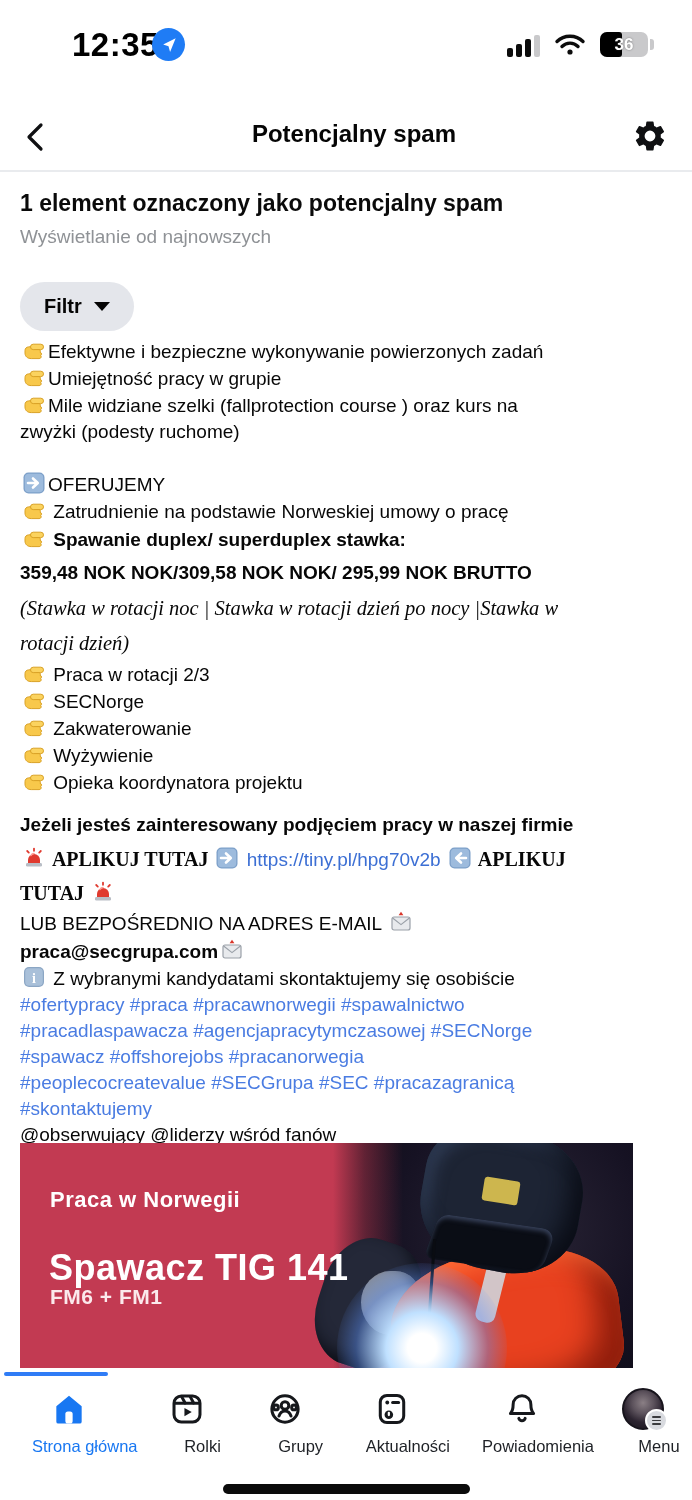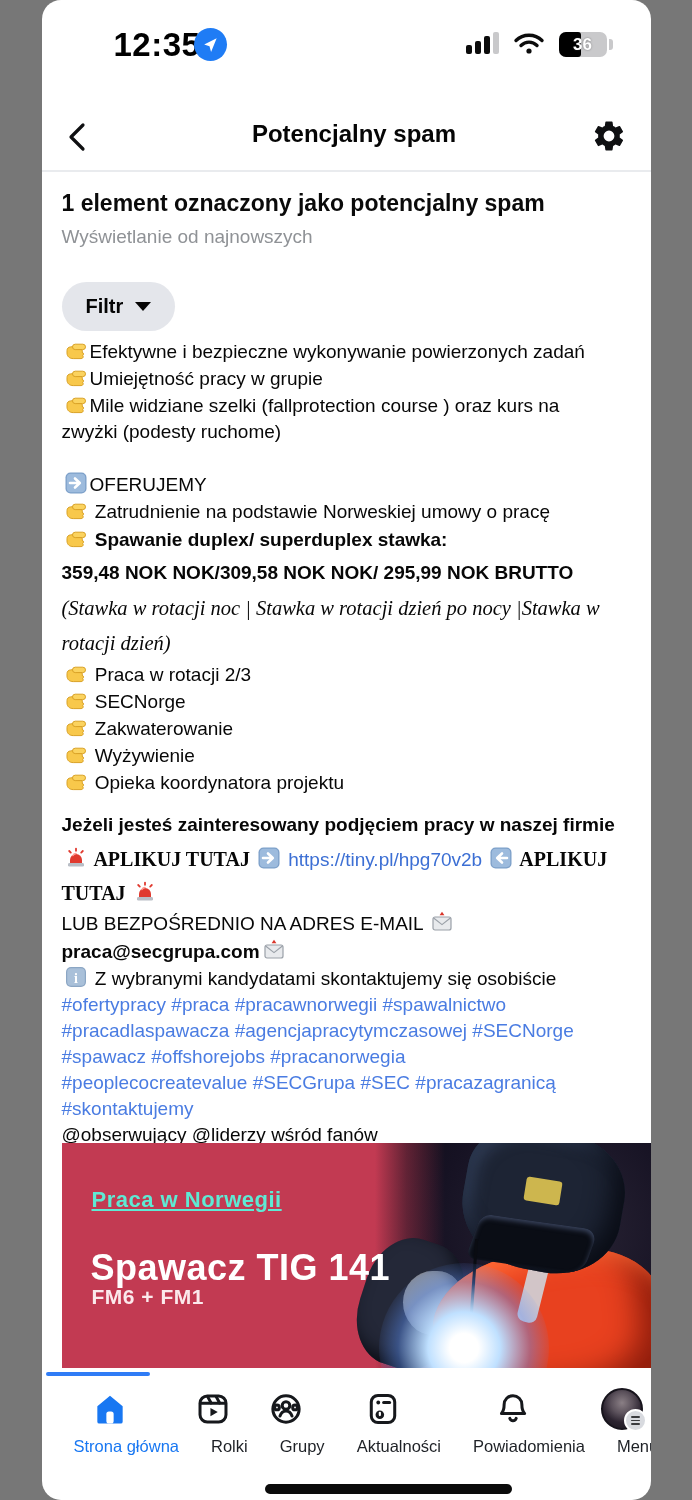--- a/index.html
+++ b/index.html
@@ -1,27 +1,26 @@
 <!DOCTYPE html>
 <html><head>
 <meta charset="utf-8">
 <style>
   html,body{margin:0;padding:0;}
   body{background:#777;}
   #screen{
-    position:relative;width:609px;height:1500px;background:#ffffff;
+    position:relative;width:692px;height:1500px;background:#ffffff;
     font-family:"Liberation Sans",sans-serif;color:#070707;overflow:hidden;
     margin:0 auto;
-    border-radius:19px;
   }
   
   .status-bar{position:absolute;top:24px;left:0;right:0;height:46px;}
   .time{position:absolute;left:72px;top:2px;font-size:33px;font-weight:700;letter-spacing:.5px;color:#000;}
   .loc-badge{position:absolute;left:152px;top:4px;width:33px;height:33px;border-radius:50%;background:#1f7cf5;display:flex;align-items:center;justify-content:center;}
-  .sb-right{position:absolute;right:44px;top:8px;display:flex;align-items:flex-start;gap:14px;}
+  .sb-right{position:absolute;right:44px;top:8px;display:flex;align-items:flex-end;gap:14px;}
   .signal{display:flex;align-items:flex-end;gap:3px;height:22px;}
   .signal i{display:block;width:6px;border-radius:2px;background:#0c0c0c;}
   .signal i:nth-child(1){height:9px}.signal i:nth-child(2){height:13px}
   .signal i:nth-child(3){height:18px}.signal i:nth-child(4){height:22px;background:#c9c9cb}
   .battery{position:relative;width:48px;height:25px;border-radius:7px;background:#c9c9cb;}
   .battery .fill{position:absolute;left:0;top:0;bottom:0;width:46%;background:#000;border-radius:7px 3px 3px 7px;}
   .battery .tip{position:absolute;right:-6px;top:7px;width:4px;height:11px;background:#c9c9cb;border-radius:0 3px 3px 0;}
   .battery .pct{position:absolute;inset:0;display:flex;align-items:center;justify-content:center;
     font-size:17px;font-weight:700;color:#fff;text-shadow:0 0 2px rgba(60,60,60,.6);}
   
@@ -46,21 +45,21 @@
   .lh32{line-height:32px}.lh34{line-height:34px}.lh36{line-height:36px}
   .seg-b{font-weight:700;}
   .seg-i{font-family:"Liberation Serif",serif;font-style:italic;font-size:20.5px;}
   .seg-bs{font-family:"Liberation Serif",serif;font-weight:700;font-size:20px;}
   .seg-u{color:#3c6fd4;cursor:pointer;margin-top:24px;}
   .seg-h{color:#4a7ce2;cursor:pointer;}
   .em{display:inline-block;width:24px;height:24px;vertical-align:-4px;margin:0 2px;}
   .em svg{width:100%;height:100%;display:block;}
   
   .banner{position:absolute;left:20px;top:1143px;width:613px;height:225px;background:#c23a52;overflow:hidden;cursor:pointer;}
-  .banner-eyebrow{position:absolute;left:30px;top:44px;font-size:22px;font-weight:600;color:#5eead4;letter-spacing:.5px;text-decoration:underline;}
+  .banner-eyebrow{position:absolute;left:30px;top:44px;font-size:22px;font-weight:600;color:#ffffff;letter-spacing:.5px;}
   .banner-title{position:absolute;left:29px;top:104px;font-size:36px;font-weight:800;color:#ffffff;letter-spacing:.5px;}
   .banner-sub{position:absolute;left:30px;top:142px;font-size:21px;font-weight:700;color:#fbe9ec;letter-spacing:.5px;}
   .photo{position:absolute;right:0;top:0;width:300px;height:225px;
     background:radial-gradient(circle at 62% 38%,#2a2536 0%,#161223 55%,#0c0a13 100%);}
   .photo::before{content:"";position:absolute;left:0;top:0;bottom:0;width:70px;
     background:linear-gradient(90deg,#c23a52 0%,rgba(194,58,82,.45) 45%,rgba(194,58,82,0) 100%);}
   .helmet{position:absolute;left:88px;top:-12px;width:160px;height:140px;background:#1d2434;border-radius:34% 40% 42% 46%;transform:rotate(10deg);box-shadow:inset -14px -10px 24px #0a0d16,inset 10px 8px 14px #2e3a52;}
   .visor{position:absolute;left:98px;top:78px;width:118px;height:46px;background:#0a0d15;border-radius:10px 14px 16px 10px;transform:rotate(8deg) skewX(-12deg);box-shadow:inset 0 3px 5px #39435c;}
   .sticker{position:absolute;left:150px;top:36px;width:36px;height:24px;background:#cdb64e;border-radius:3px;transform:rotate(9deg);}
   .jacket{position:absolute;left:58px;top:108px;width:230px;height:150px;background:#e8411f;border-radius:46% 40% 30% 40%;transform:rotate(-7deg);box-shadow:inset 18px 10px 26px #ff6a36,inset -24px -18px 30px #8f1d0c;}

